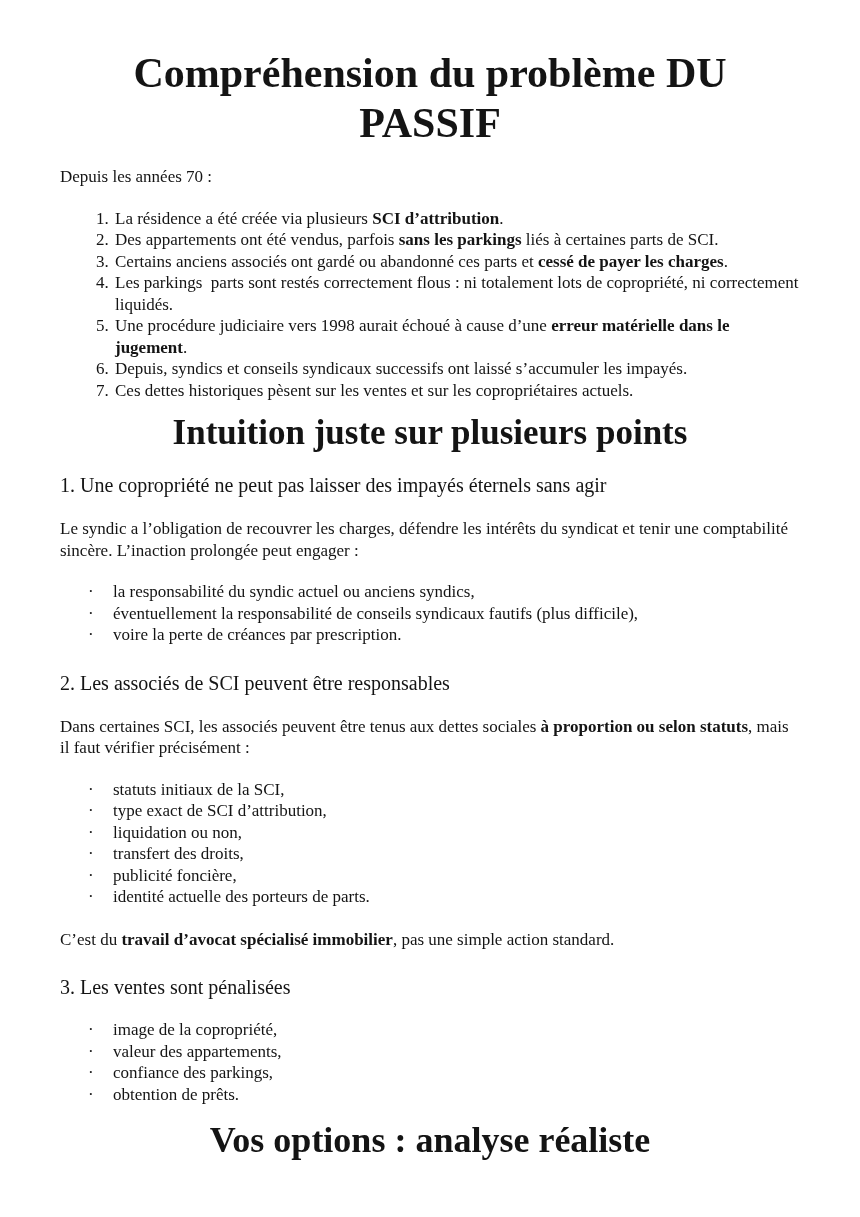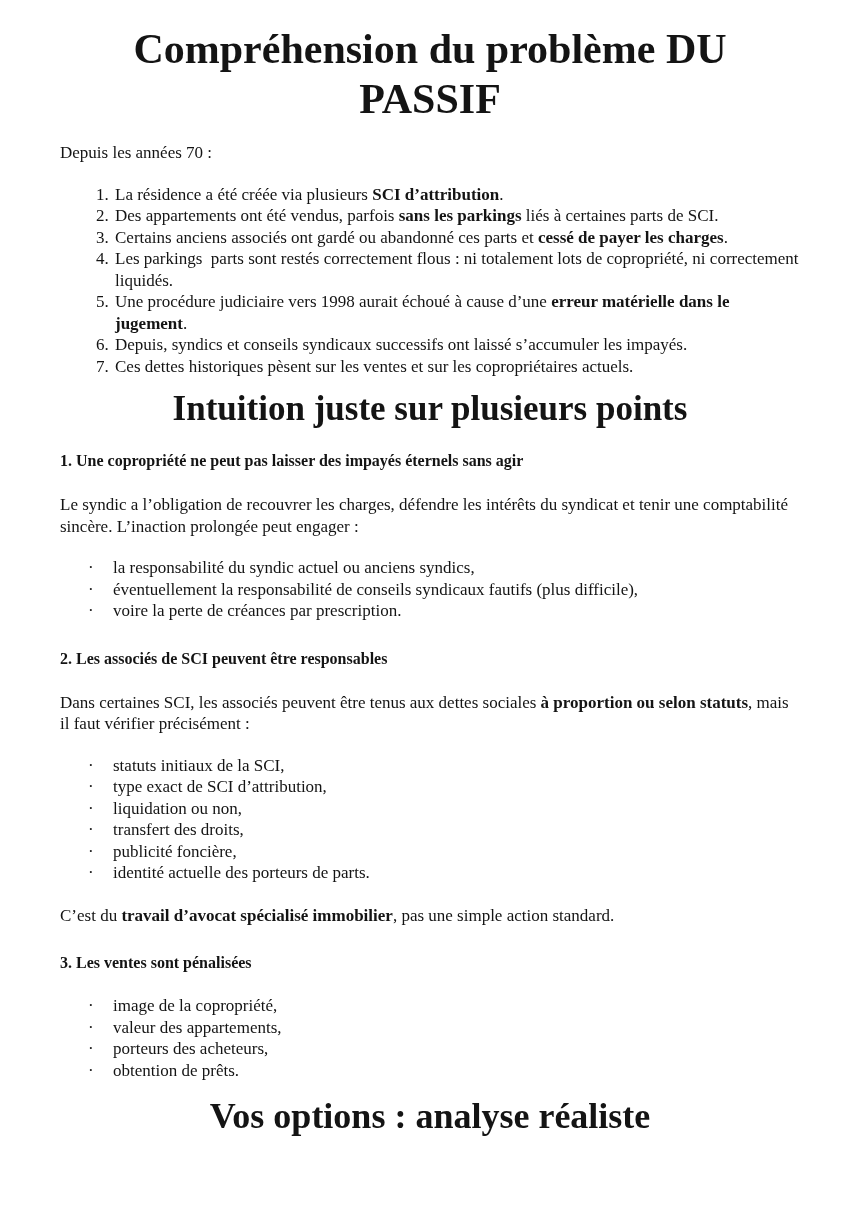--- a/index.html
+++ b/index.html
@@ -13,21 +13,21 @@
     overflow: hidden;
     color: #141414;
     font-family: "Liberation Serif", "DejaVu Serif", serif;
     font-size: 17px;
     line-height: 21.5px;
   }
   .page {
     box-sizing: border-box;
     width: 860px;
     height: 1217px;
-    padding: 24px 60px 0 60px;
+    padding: 48px 60px 0 60px;
   }
   .doc-title {
     font-size: 42px;
     line-height: 50px;
     font-weight: bold;
     text-align: center;
     margin: 0 0 18px 0;
   }
   .intro {
     margin: 0 0 0 0;
@@ -42,23 +42,23 @@
     padding-left: 2px;
   }
   h2.center-heading {
     font-size: 35px;
     line-height: 30px;
     font-weight: bold;
     text-align: center;
     margin: 17px 0 0 0;
   }
   h3.point-heading {
-    font-size: 16px;
+    font-size: 20px;
     line-height: 24px;
-    font-weight: bold;
+    font-weight: normal;
     margin: 25px 0 0 0;
   }
   p.para {
     margin: 21px 0 0 0;
   }
   ul.bullet-list {
     list-style: none;
     margin: 20px 0 0 0;
     padding: 0;
   }
@@ -120,19 +120,19 @@
       <li><span class="bullet">·</span><span class="rich"><span>transfert des droits,</span></span></li>
       <li><span class="bullet">·</span><span class="rich"><span>publicité foncière,</span></span></li>
       <li><span class="bullet">·</span><span class="rich"><span>identité actuelle des porteurs de parts.</span></span></li>
     </ul>
   <p class="para rich"><span>C’est du </span><strong>travail d’avocat spécialisé immobilier</strong><span>, pas une simple action standard.</span></p>
 
   <h3 class="point-heading">3. Les ventes sont pénalisées</h3>
   <ul class="bullet-list">
       <li><span class="bullet">·</span><span class="rich"><span>image de la copropriété,</span></span></li>
       <li><span class="bullet">·</span><span class="rich"><span>valeur des appartements,</span></span></li>
-      <li><span class="bullet">·</span><span class="rich"><span>porteurs des acheteurs,</span></span></li>
+      <li><span class="bullet">·</span><span class="rich"><span>confiance des parkings,</span></span></li>
       <li><span class="bullet">·</span><span class="rich"><span>obtention de prêts.</span></span></li>
     </ul>
 
   <h1 class="big-heading">Vos options : analyse réaliste</h1>
 
 </div>
 
 </body></html>

